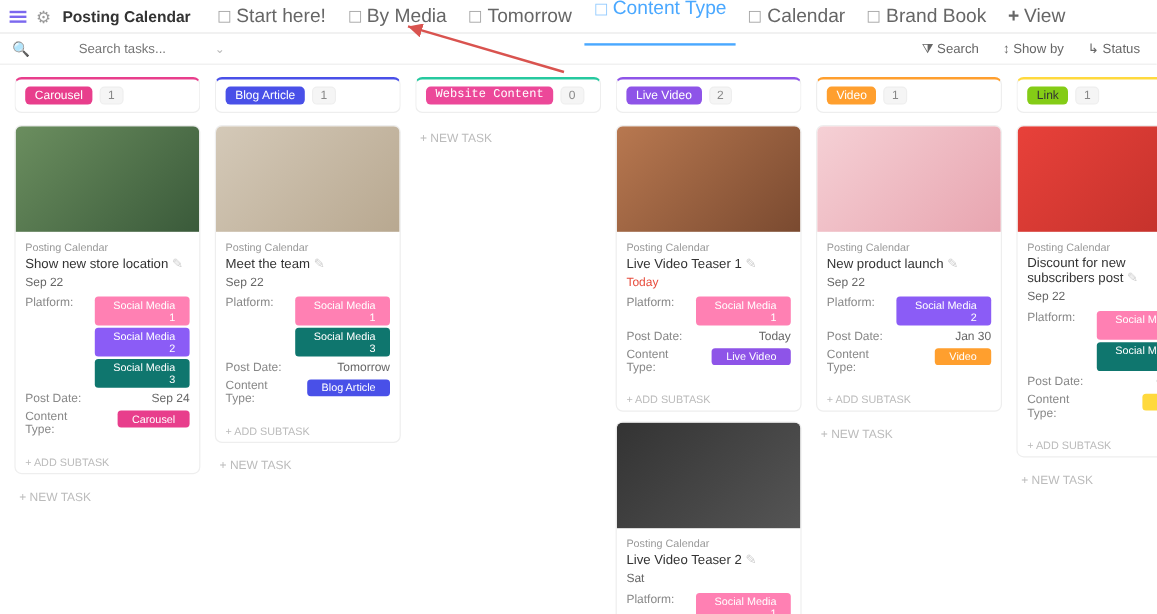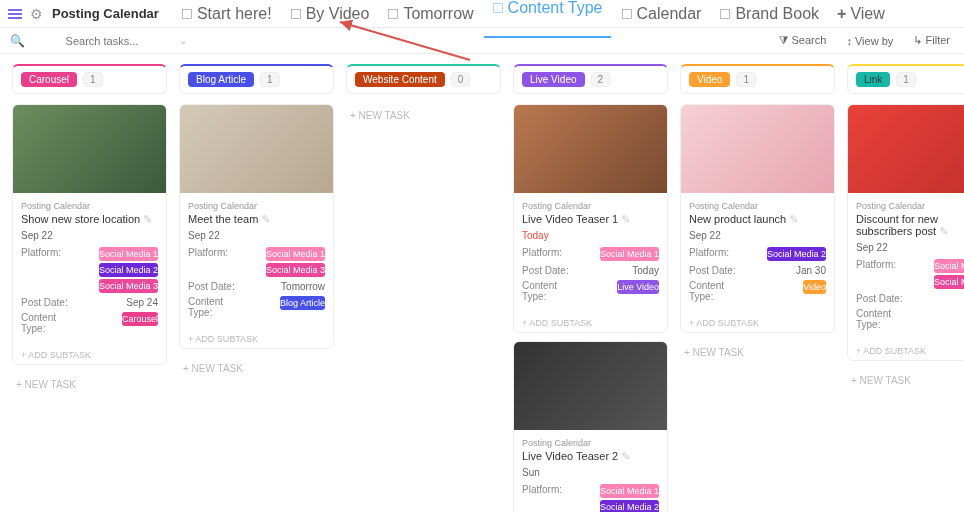--- a/index.html
+++ b/index.html
@@ -28,33 +28,33 @@
 .card-img { width: 100%; height: 88px; background: #ddd; }
 .card-body { padding: 8px; }
 .card-list { font-size: 9px; color: #999; }
 .card-title { font-size: 11px; color: #333; margin: 2px 0 4px; font-weight: 500; }
 .card-date { font-size: 10px; color: #666; margin-bottom: 6px; }
 .card-date.today { color: #e74c3c; }
 .field-row { display: flex; align-items: flex-start; margin: 4px 0; font-size: 10px; color: #666; gap: 8px; }
 .field-label { color: #888; flex: 0 0 50px; }
 .field-val { flex: 1; text-align: right; }
 .tags-val { display: flex; flex-direction: column; gap: 2px; align-items: flex-end; }
-.tag-pill { font-size: 9px; padding: 2px 0; border-radius: 3px; color: #fff; display: inline-block; }
+.tag-pill { font-size: 9px; padding: 2px 12px; border-radius: 3px; color: #fff; display: inline-block; }
 .add-subtask { font-size: 9px; color: #bbb; padding: 4px 8px; cursor: pointer; }
 .new-task { font-size: 10px; color: #bbb; padding: 6px 4px; cursor: pointer; }
 .col-1 .col-header { border-top: 2px solid #e83e8c; }
 .col-2 .col-header { border-top: 2px solid #4950e8; }
 .col-3 .col-header { border-top: 2px solid #26c99f; }
 .col-4 .col-header { border-top: 2px solid #8e54e8; }
 .col-5 .col-header { border-top: 2px solid #ff9f2e; }
 .col-6 .col-header { border-top: 2px solid #ffd93d; }
 .arrow { position: absolute; top: 20px; left: 330px; pointer-events: none; z-index: 10; }
-.c-pink { background: #e83e8c; } .c-blue { background: #4950e8; } .c-teal { background: #c2410c; }
-.c-purple { background: #8e54e8; } .c-orange { background: #ff9f2e; } .c-yellow { background: #14b8a6; color: #333; }
-.t-sm1 { background: #ff80b3; } .t-sm2 { background: #6d28d9; } .t-sm3 { background: #ec4899; }
+.c-pink { background: #e83e8c; } .c-blue { background: #4950e8; } .c-teal { background: #ec4899; font-family: Liberation Mono, monospace; }
+.c-purple { background: #8e54e8; } .c-orange { background: #ff9f2e; } .c-yellow { background: #84cc16; color: #333; }
+.t-sm1 { background: #ff80b3; } .t-sm2 { background: #8b5cf6; } .t-sm3 { background: #0f766e; }
 .t-blog { background: #4950e8; } .t-carousel { background: #e83e8c; } .t-live { background: #8e54e8; }
 .t-video { background: #ff9f2e; } .t-link { background: #ffd93d; color: #333; }
 </style>
 </head>
 <body>
 
 <div class="topbar">
   <div class="menu-icon">
       <span></span>
       <span></span>
@@ -66,21 +66,21 @@
       <div class="tab">
         <svg class="tab-ico" viewBox="0 0 16 16">
           <rect x="2" y="2" width="12" height="12" fill="none" stroke="currentColor"></rect>
         </svg>
         <span>Start here!</span>
       </div>
       <div class="tab">
         <svg class="tab-ico" viewBox="0 0 16 16">
           <rect x="2" y="2" width="12" height="12" fill="none" stroke="currentColor"></rect>
         </svg>
-        <span>By Video</span>
+        <span>By Media</span>
       </div>
       <div class="tab">
         <svg class="tab-ico" viewBox="0 0 16 16">
           <rect x="2" y="2" width="12" height="12" fill="none" stroke="currentColor"></rect>
         </svg>
         <span>Tomorrow</span>
       </div>
       <div class="tab active">
         <svg class="tab-ico" viewBox="0 0 16 16">
           <rect x="2" y="2" width="12" height="12" fill="none" stroke="currentColor"></rect>
@@ -105,22 +105,22 @@
       </div>
     </div>
 </div>
 
 <div class="searchbar">
   <span class="search-icon">🔍</span>
   <input class="search-input" placeholder="Search tasks..." style="">
   <span class="chev">⌄</span>
   <div class="toolbar-right">
     <span class="btn">⧩ <span>Search</span></span>
-    <span class="btn">↕ <span>View by</span></span>
-    <span class="btn">↳ <span>Filter</span></span>
+    <span class="btn">↕ <span>Show by</span></span>
+    <span class="btn">↳ <span>Status</span></span>
   </div>
 </div>
 
 <svg class="arrow" width="150" height="50">
   <defs>
       <marker id="ah" markerWidth="8" markerHeight="8" refX="6" refY="3" orient="auto">
         <path d="M0,0 L6,3 L0,6 Z" fill="#d9534f"></path>
       </marker>
     </defs>
   <line x1="140" y1="40" x2="10" y2="2" stroke="#d9534f" stroke-width="2" marker-end="url(#ah)"></line>
@@ -223,21 +223,21 @@
             <span class="field-val"><span class="tag-pill t-live">Live Video</span></span>
           </div>
         </div>
         <div class="add-subtask">+ ADD SUBTASK</div>
       </div>
       <div class="card">
         <div class="card-img" style="background:linear-gradient(135deg,#333,#555);"></div>
         <div class="card-body">
           <div class="card-list">Posting Calendar</div>
           <div class="card-title">Live Video Teaser 2 <span style="color:#ccc;">✎</span></div>
-          <div class="card-date ">Sun</div>
+          <div class="card-date ">Sat</div>
           <div class="field-row">
             <span class="field-label">Platform:</span>
             <span class="field-val tags-val">
               <span class="tag-pill t-sm1">Social Media 1</span>
               <span class="tag-pill t-sm2">Social Media 2</span>
             </span>
           </div>
         </div>
       </div>
     </div>

